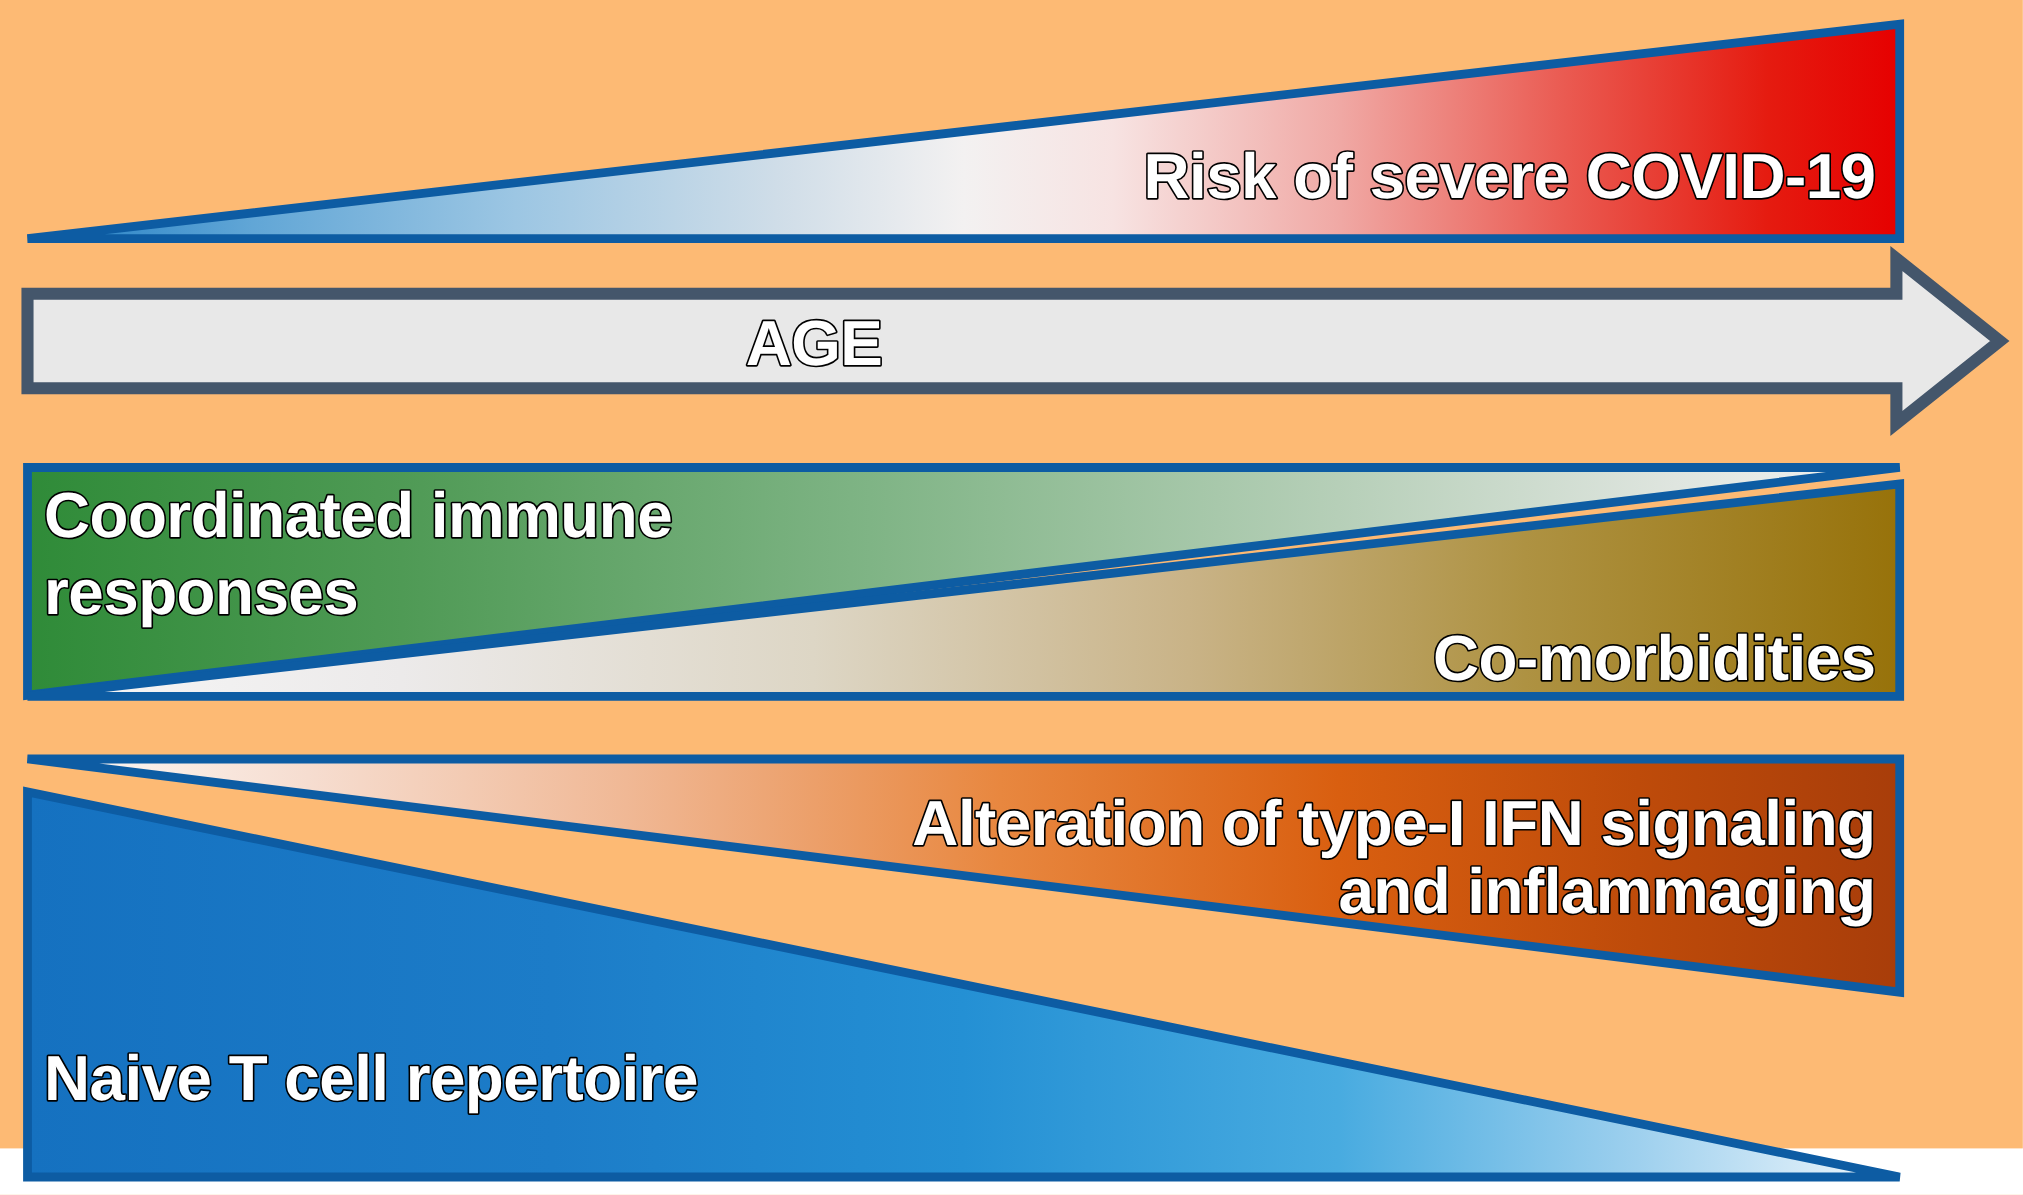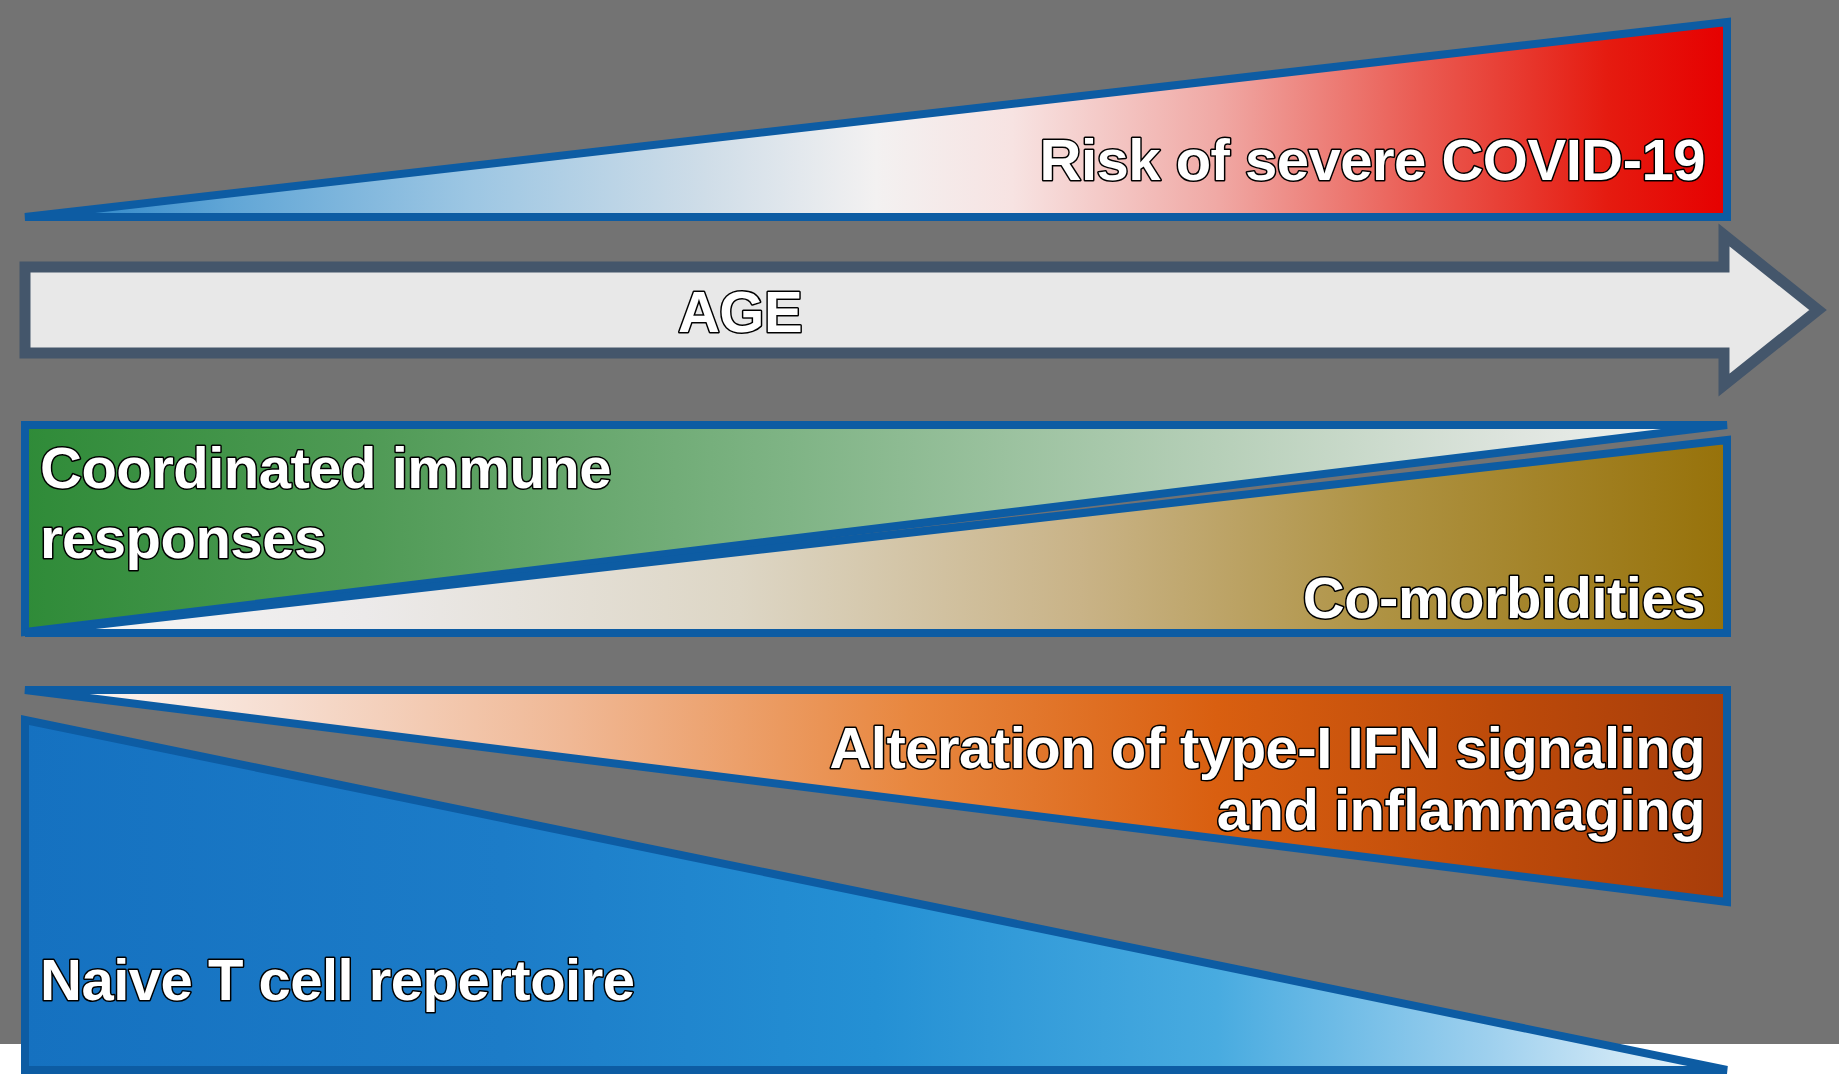--- a/index.html
+++ b/index.html
@@ -10,21 +10,21 @@
   body {
     width: 1839px;
     height: 1086px;
     font-family: "Liberation Sans", sans-serif;
     overflow: hidden;
   }
   #figure-root {
     position: relative;
     width: 1839px;
     height: 1044px;
-    background: #737373;
+    background: #fdba74;
   }
   svg#diagram {
     display: block;
     width: 1839px;
     height: 1086px;
   }
   .band-label {
     font-family: "Liberation Sans", sans-serif;
     font-weight: bold;
     fill: #ffffff;

